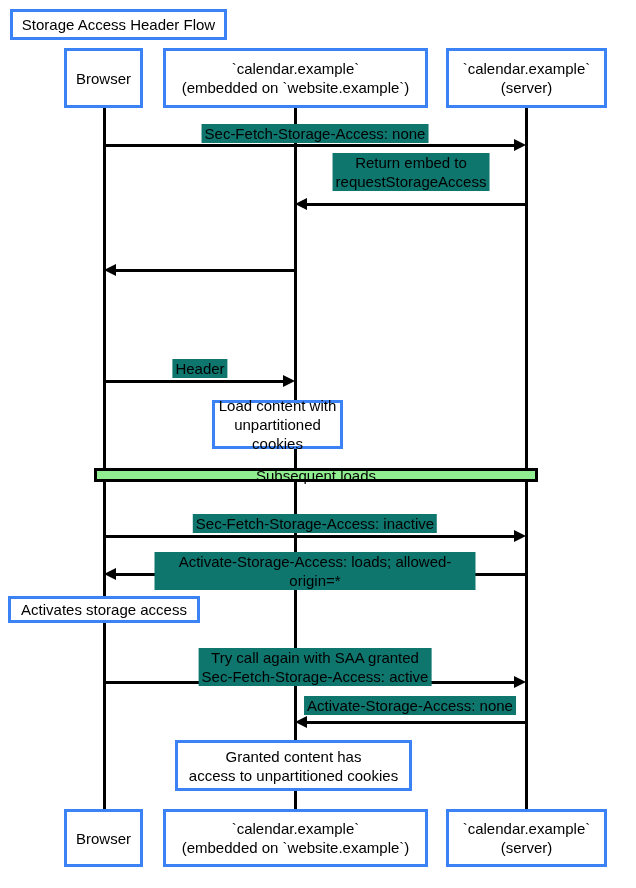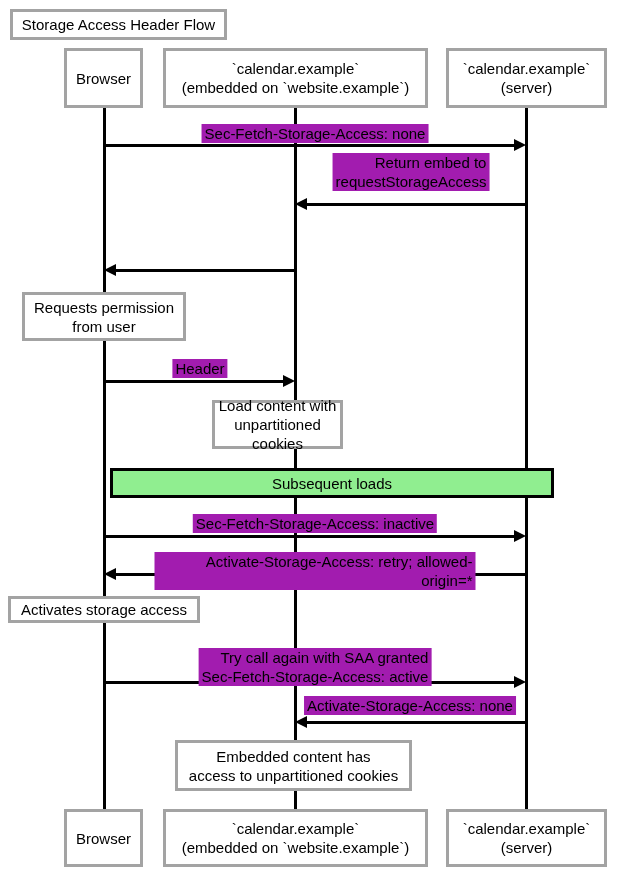--- a/index.html
+++ b/index.html
@@ -8,21 +8,21 @@
     position: relative;
     width: 636px;
     height: 888px;
     background: #ffffff;
     overflow: hidden;
   }
   
   .box {
     position: absolute;
     box-sizing: border-box;
-    border: 3px solid #a3a3a3;
+    border: 3px solid #3b82f6;
     background: #fff;
     display: flex;
     align-items: center;
     justify-content: center;
     text-align: center;
     font-size: 15px;
     line-height: 19px;
     white-space: pre-line;
     z-index: 5;
   }
@@ -46,26 +46,26 @@
     width: 0; height: 0;
     border-top: 6px solid transparent;
     border-bottom: 6px solid transparent;
     z-index: 2;
   }
   .head-right { border-left: 12px solid #000; }
   .head-left  { border-right: 12px solid #000; }
   .mlabel {
     position: absolute;
     transform: translateX(-50%);
-    background: #a21caf;
+    background: #0f766e;
     padding: 0 3px;
     font-size: 15px;
     line-height: 19px;
     white-space: pre-line;
-    text-align: right;
+    text-align: center;
     z-index: 4;
   }
   
   .band {
     position: absolute;
     box-sizing: border-box;
     border: 3px solid #000;
     background: #90ee90;
     display: flex;
     align-items: center;
@@ -97,52 +97,50 @@
 
   <div class="mlabel" style="left:411px; top:153px">Return embed to
 requestStorageAccess</div>
   <div class="mline" style="left:307px; top:203px; width:220px"></div>
   <div class="head-left" style="left:295px; top:198px"></div>
 
 
   <div class="mline" style="left:116px; top:269px; width:180px"></div>
   <div class="head-left" style="left:104px; top:264px"></div>
 
-  <div class="box note" style="left:22px; top:292px; width:164px; height:49px">Requests permission
-from user</div>
 
   <div class="mlabel" style="left:200px; top:359px">Header</div>
   <div class="mline" style="left:104px; top:380px; width:179px"></div>
   <div class="head-right" style="left:283px; top:375px"></div>
 
   <div class="box note" style="left:212px; top:400px; width:131px; height:49px">Load content with
 unpartitioned cookies</div>
 
-  <div class="band" style="left:110px; top:468px; width:444px; height:30px">Subsequent loads</div>
+  <div class="band" style="left:94px; top:468px; width:444px; height:14px">Subsequent loads</div>
 
   <div class="mlabel" style="left:315px; top:514px">Sec-Fetch-Storage-Access: inactive</div>
   <div class="mline" style="left:104px; top:535px; width:412px"></div>
   <div class="head-right" style="left:514px; top:530px"></div>
 
-  <div class="mlabel" style="left:315px; top:552px">Activate-Storage-Access: retry; allowed-origin=*</div>
+  <div class="mlabel" style="left:315px; top:552px">Activate-Storage-Access: loads; allowed-origin=*</div>
   <div class="mline" style="left:116px; top:573px; width:411px"></div>
   <div class="head-left" style="left:104px; top:568px"></div>
 
   <div class="box note" style="left:8px; top:596px; width:192px; height:27px">Activates storage access</div>
 
   <div class="mlabel" style="left:315px; top:648px">Try call again with SAA granted
 Sec-Fetch-Storage-Access: active</div>
   <div class="mline" style="left:104px; top:681px; width:412px"></div>
   <div class="head-right" style="left:514px; top:676px"></div>
 
   <div class="mlabel" style="left:410px; top:696px">Activate-Storage-Access: none</div>
   <div class="mline" style="left:307px; top:721px; width:220px"></div>
   <div class="head-left" style="left:295px; top:716px"></div>
 
-  <div class="box note" style="left:175px; top:740px; width:237px; height:51px">Embedded content has
+  <div class="box note" style="left:175px; top:740px; width:237px; height:51px">Granted content has
 access to unpartitioned cookies</div>
 
   <div class="box" style="left:64px; top:809px; width:79px; height:58px">Browser</div>
   <div class="box" style="left:163px; top:809px; width:265px; height:58px">`calendar.example`
 (embedded on `website.example`)</div>
   <div class="box" style="left:446px; top:809px; width:161px; height:58px">`calendar.example`
 (server)</div>
 
 </div>
 

